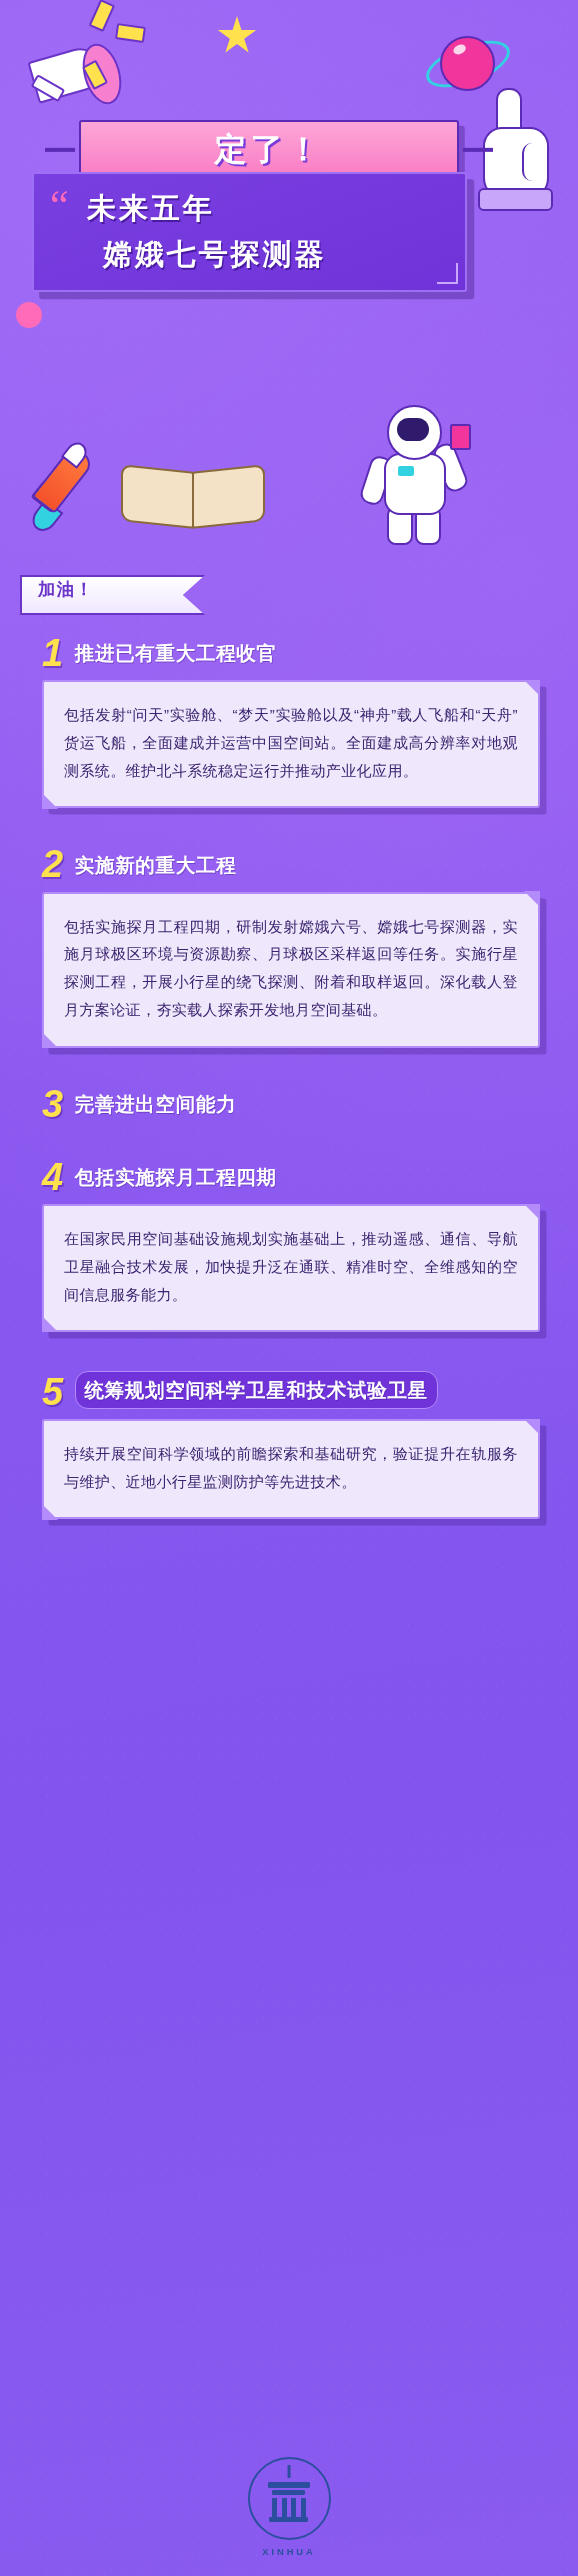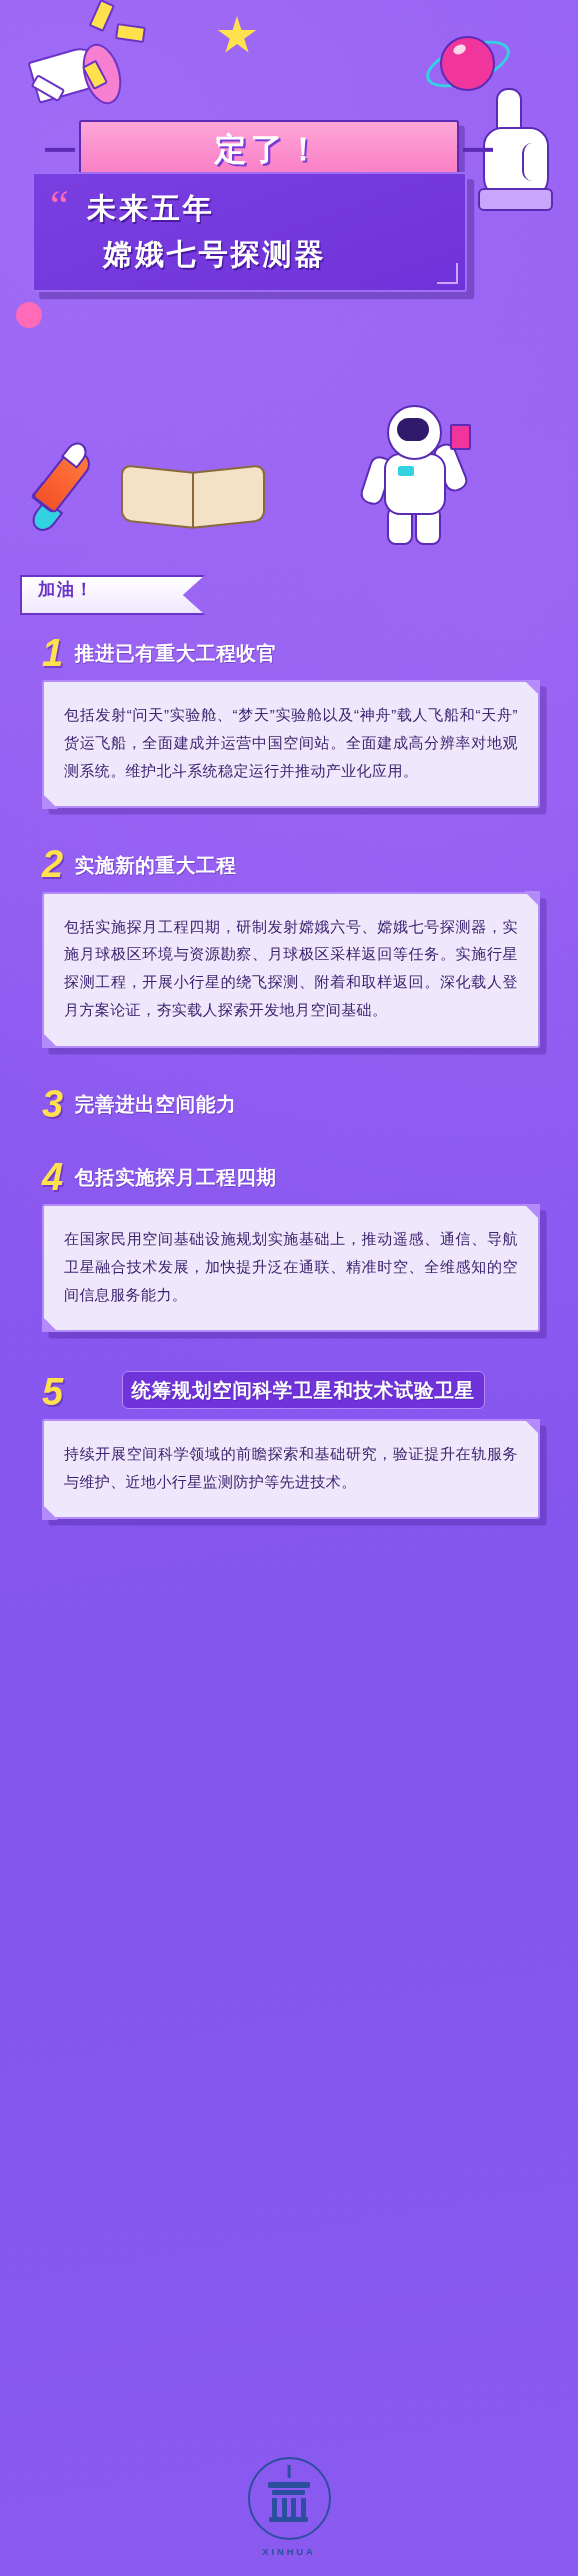--- a/index.html
+++ b/index.html
@@ -411,22 +411,21 @@
     font-weight: bold;
     color: #ffffff;
     letter-spacing: 0.7px;
     padding-bottom: 2.9px;
     text-shadow: 0.7px 1.4px 0 rgba(70,25,150,0.45);
   }
   .sec-title.boxed {
     background: #6f33d9;
     border: 1.4px solid #b48bfa;
     padding: 4.3px 8.7px;
-    border-radius: 6px;
-    margin-left: 47px;
+    border-radius: 13px;
   }
   .sec-body {
     position: relative;
     background: #efe7fb;
     border: 2.2px solid #b48bfa;
     border-radius: 2.9px;
     box-shadow: 6.5px 6.5px 0 rgba(58,22,128,0.30);
     padding: 19px 20px 22px 20px;
   }
   .sec-body p {

